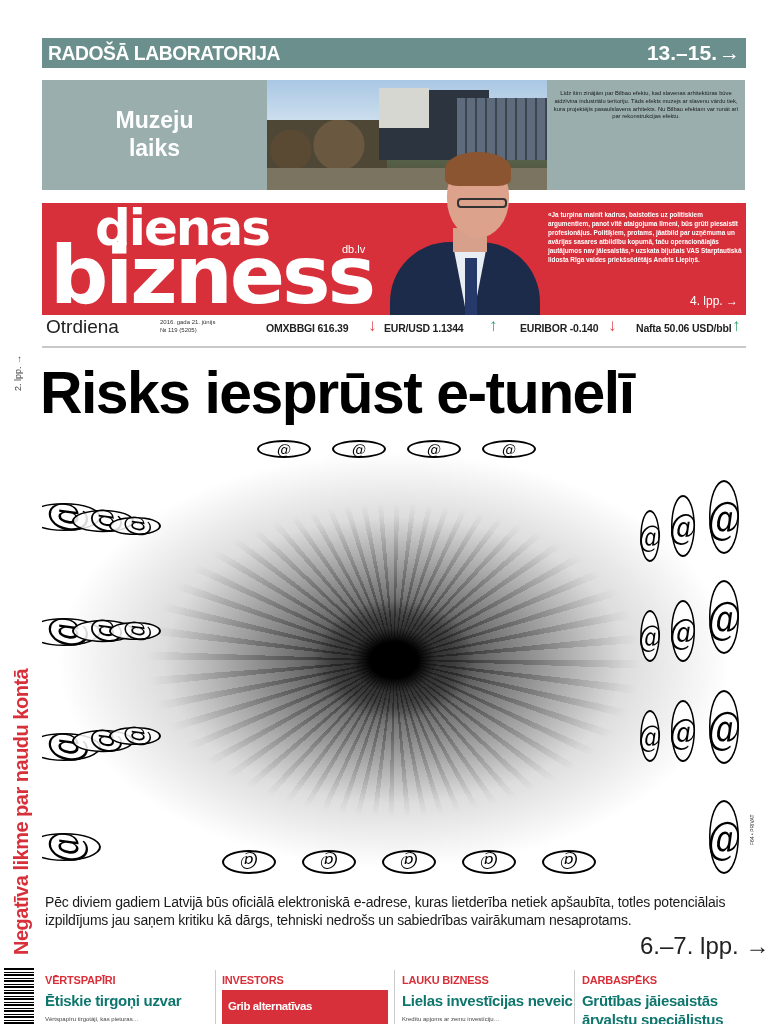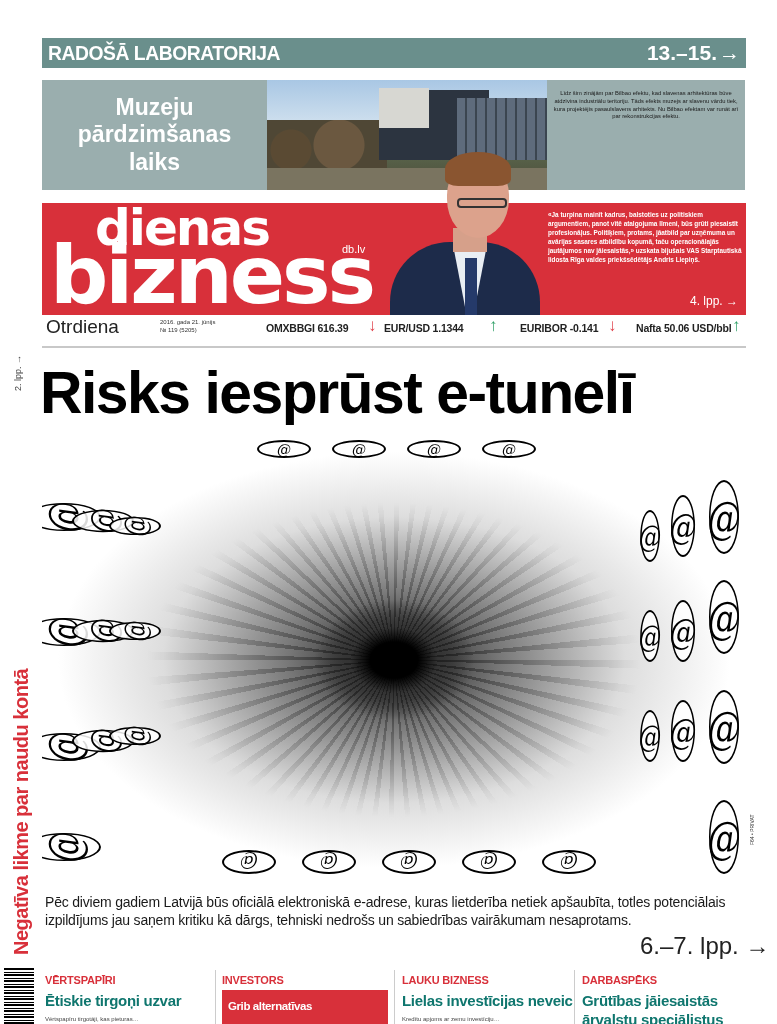--- a/index.html
+++ b/index.html
@@ -100,21 +100,20 @@
 <div class="abs top-banner">
   <span class="title">RADOŠĀ LABORATORIJA</span>
   <span class="pages">
     <span>13.–15.</span>
     <span>→</span>
   </span>
 </div>
 
 <div class="abs teaser-left">
   <div>Muzeju</div>
-  <div>pārdzimšanas</div>
   <div>laiks</div>
 </div>
 <div class="abs teaser-photo">
   <div class="trees"></div>
   <div class="bldg1"></div>
   <div class="bldg1-top"></div>
   <div class="bldg2"></div>
   <div class="ground"></div>
 </div>
 <div class="abs teaser-right">
@@ -145,21 +144,21 @@
 <div class="abs weekday">Otrdiena</div>
 <div class="abs issue">
   <div>2016. gada 21. jūnijs</div>
   <div>№ 119 (5205)</div>
 </div>
 
 <div class="abs ticker" style="left:266px">OMXBBGI 616.39</div>
 <div class="abs arrow down" style="left:368px">↓</div>
 <div class="abs ticker" style="left:384px">EUR/USD 1.1344</div>
 <div class="abs arrow up" style="left:489px">↑</div>
-<div class="abs ticker" style="left:520px">EURIBOR -0.141</div>
+<div class="abs ticker" style="left:520px">EURIBOR -0.140</div>
 <div class="abs arrow down" style="left:608px">↓</div>
 <div class="abs ticker" style="left:636px">Nafta 50.06 USD/bbl</div>
 <div class="abs arrow up" style="left:732px">↑</div>
 <div class="abs rule"></div>
 
 <div class="abs side-pages">
   <span>2. lpp. →</span>
 </div>
 <div class="abs side-teaser">
   <span>Negatīva likme par naudu kontā</span>

